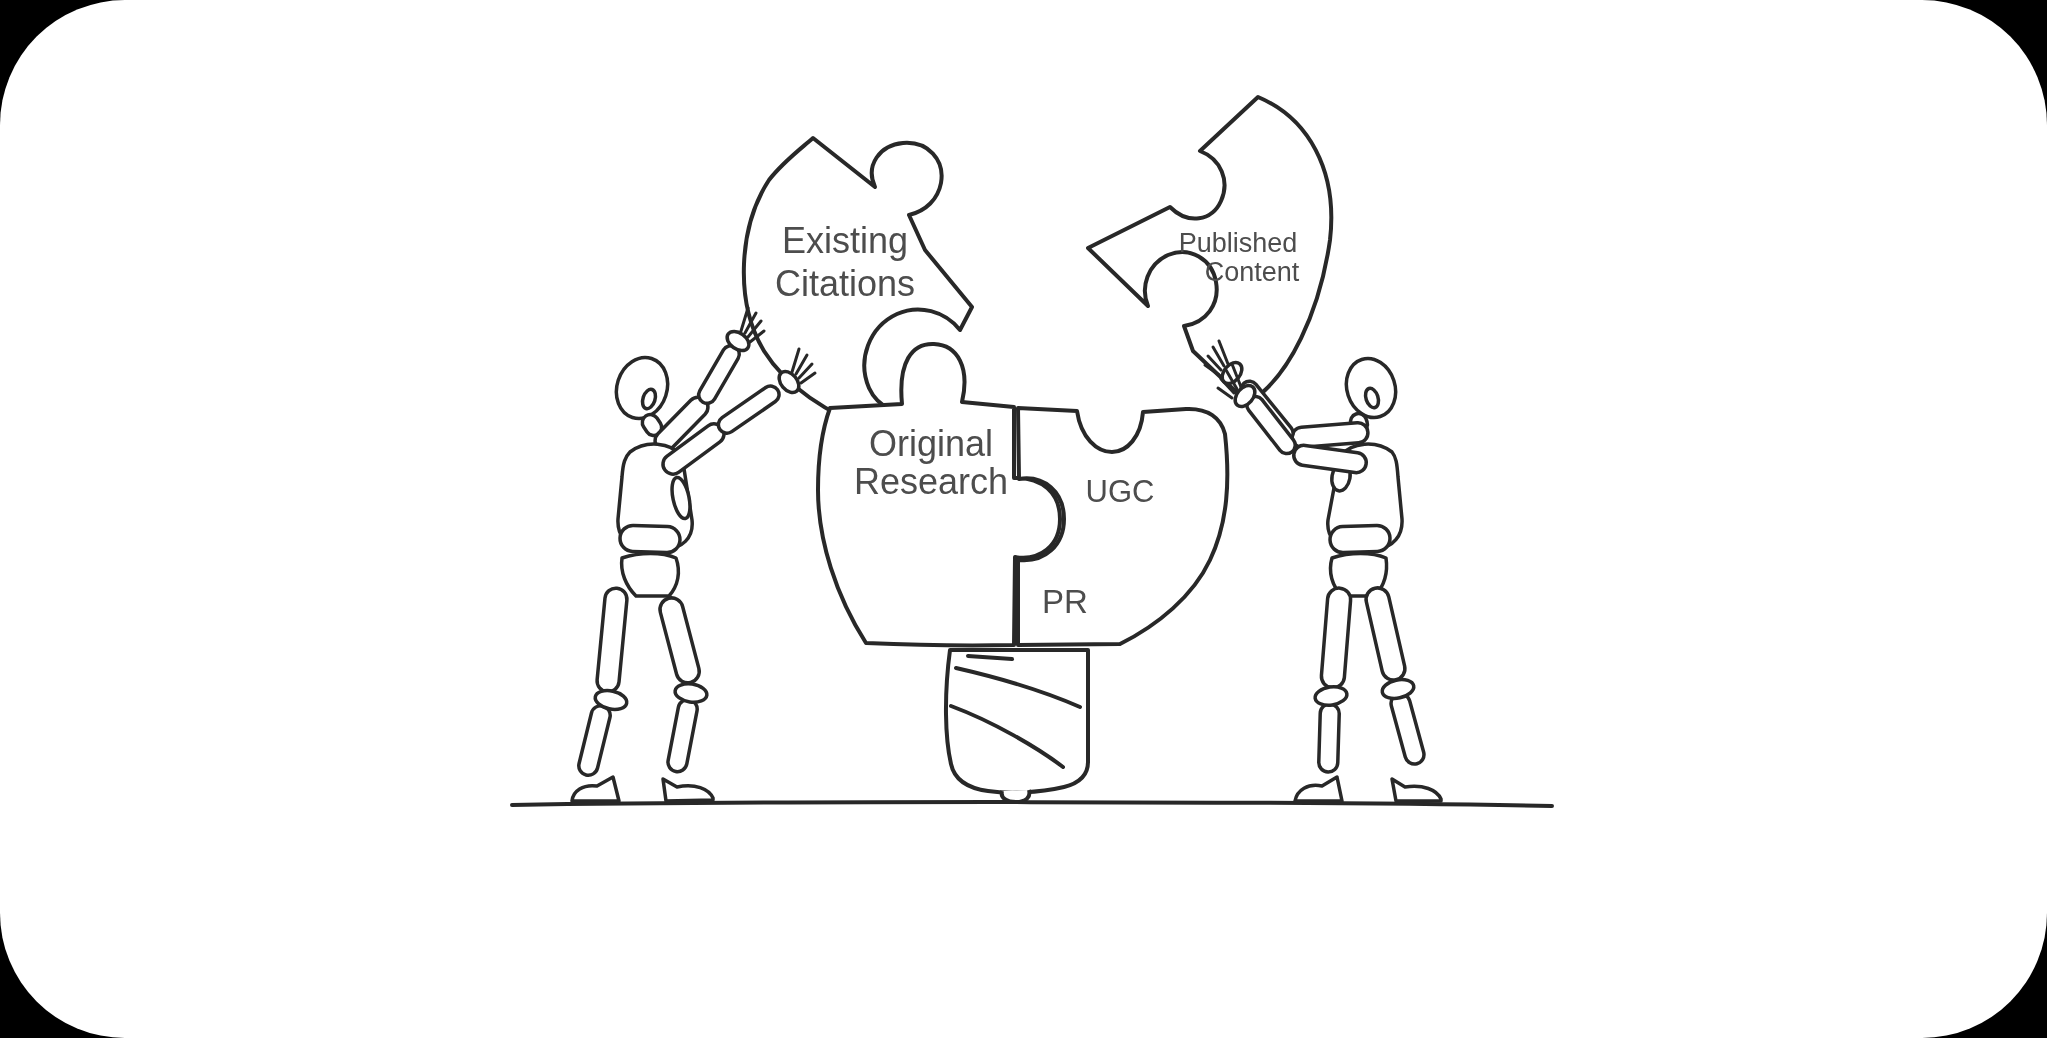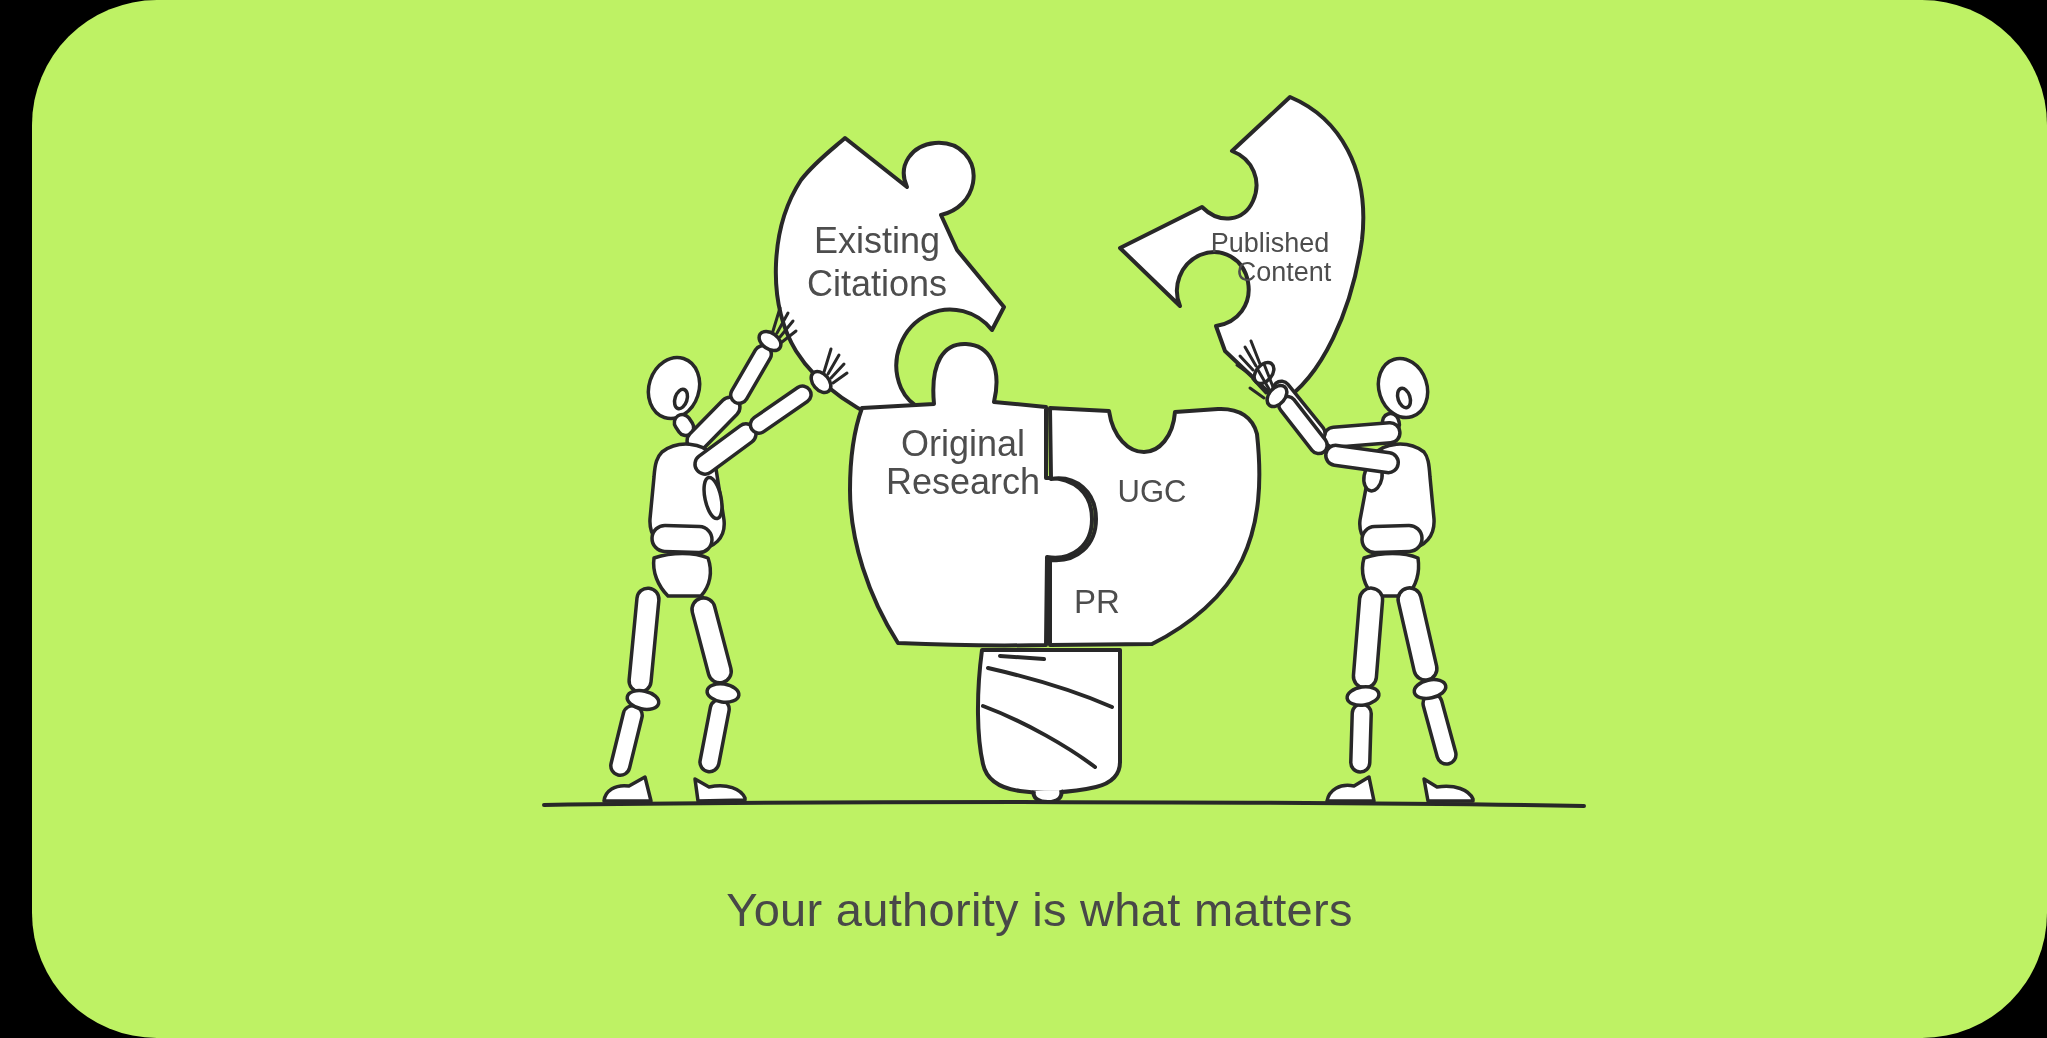--- a/index.html
+++ b/index.html
@@ -1,18 +1,18 @@
 <!DOCTYPE html>
 <html><head>
 <meta charset="utf-8">
 <style>
   html,body{margin:0;padding:0;background:#000;}
   .frame{position:relative;width:2047px;height:1038px;background:#000;overflow:hidden;
          font-family:"Liberation Sans", sans-serif;}
-  .canvas{position:absolute;inset:0;background:#bef264;border-radius:125px;margin-left:32px;}
+  .canvas{position:absolute;inset:0;background:#ffffff;border-radius:125px;}
   .art{position:absolute;left:0;top:0;width:2047px;height:1038px;}
   .caption{position:absolute;left:0;right:0;top:882px;text-align:center;
            font-size:47px;letter-spacing:.3px;color:#484848;}
   
   .ln{fill:none;stroke:#282828;stroke-width:4;stroke-linecap:round;stroke-linejoin:round;}
   .pc{fill:#ffffff;stroke:#282828;stroke-width:4;stroke-linejoin:round;}
   .rb{fill:#ffffff;stroke:#282828;stroke-width:3.5;stroke-linejoin:round;}
   .fing{fill:none;stroke:#282828;stroke-width:3;stroke-linecap:round;}
   .lbl{fill:#4d4d4d;font-family:"Liberation Sans", sans-serif;}
 </style>
@@ -131,15 +131,14 @@
           <ellipse class="rb" cx="1232" cy="373" rx="8" ry="12" transform="rotate(40 1232 373)"></ellipse>
           <path class="fing" d="M 1228,364 L 1219,341 M 1224,366 L 1213,347 M 1221,370 L 1208,356 M 1219,375 L 1205,365"></path>
         </g>
         <g>
           <ellipse class="rb" cx="1245" cy="396" rx="8" ry="12" transform="rotate(40 1245 396)"></ellipse>
           <path class="fing" d="M 1241,387 L 1232,364 M 1237,389 L 1226,370 M 1234,393 L 1221,379 M 1232,398 L 1218,388"></path>
         </g>
       </g>
     </svg>
 
-    <div class="caption">Your authority is what matters</div>
   </div>
 </div>
 
 </body></html>

